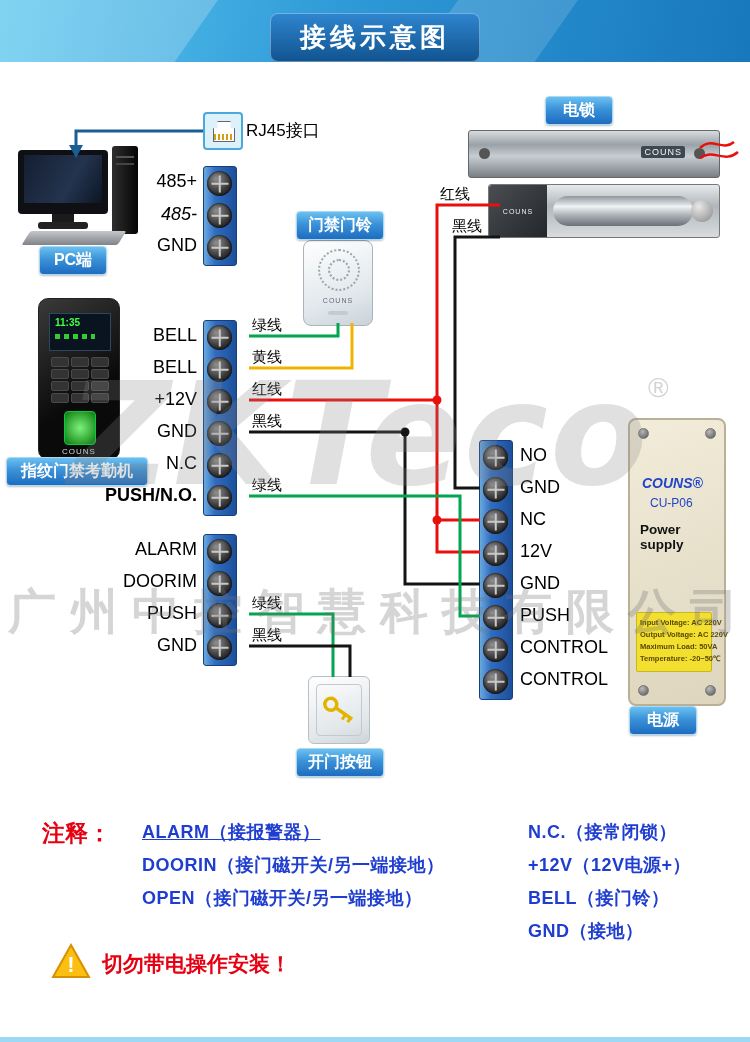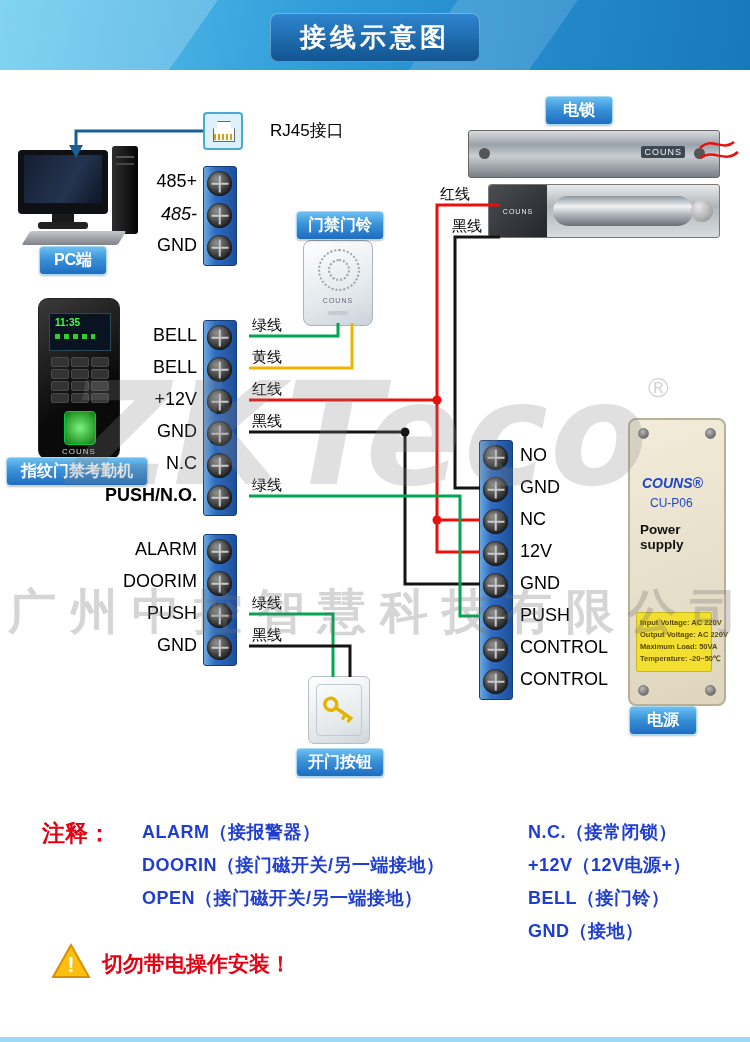--- a/index.html
+++ b/index.html
@@ -1,20 +1,20 @@
 <!DOCTYPE html>
 <html><head>
 <meta charset="utf-8">
 <style>
   html,body{margin:0;padding:0;background:#fff;}
   .stage{position:relative;width:750px;height:1042px;background:#fff;overflow:hidden;
          font-family:"Liberation Sans",sans-serif;}
 
   
-  .header{position:absolute;left:0;top:0;width:750px;height:70px;overflow:hidden;
+  .header{position:absolute;left:0;top:0;width:750px;height:62px;overflow:hidden;
           background:linear-gradient(100deg,#5fc8ee 0%,#2e9ad8 45%,#1878bc 100%);}
   .stripe{position:absolute;top:-30px;height:140px;background:rgba(255,255,255,.22);transform:skewX(-35deg);}
   .s1{left:-40px;width:230px;}
   .s2{left:430px;width:120px;background:rgba(255,255,255,.15);}
   .title-box{position:absolute;left:50%;top:13px;transform:translateX(-50%);
              background:linear-gradient(180deg,#2f86d0,#11538f);border-radius:8px;
              padding:7px 30px;color:#fff;font-size:26px;font-weight:bold;letter-spacing:4px;
              box-shadow:inset 0 0 0 1px rgba(255,255,255,.35);white-space:nowrap;}
 
   
@@ -152,21 +152,21 @@
   <div class="m-stand"></div>
   <div class="m-base"></div>
   <div class="tower"></div>
   <div class="keyboard"></div>
   <div class="tag" style="left:39px;top:246px;width:66px;height:27px;">PC端</div>
 
   <div class="rj45">
     <div class="plug"></div>
     <div class="pins"></div>
   </div>
-  <div class="plain-label" style="left:246px;top:119px;margin-left:24px;">RJ45接口</div>
+  <div class="plain-label" style="left:246px;top:119px;">RJ45接口</div>
 
   <div class="tstrip" style="left:203px;top:166px;height:98px;">
     <div class="screw" style="top:4px;"></div>
     <div class="screw" style="top:36px;"></div>
     <div class="screw" style="top:68px;"></div>
   </div>
   <div class="tlab-l" style="top:171px;">485+</div>
   <div class="tlab-l" style="top:204px;font-style:italic;">485-</div>
   <div class="tlab-l" style="top:235px;">GND</div>
 
@@ -312,21 +312,21 @@
     <polyline class="w" points="249,614 333,614 333,677" stroke="#00a650"></polyline>
     <polyline class="w" points="249,646 350,646 350,677" stroke="#141414"></polyline>
     <circle cx="437" cy="400" r="4.5" fill="#e8100c"></circle>
     <circle cx="437" cy="520" r="4.5" fill="#e8100c"></circle>
     <circle cx="405" cy="432" r="4.5" fill="#141414"></circle>
     <path d="M700,148 C712,136 722,152 734,142" fill="none" stroke-width="2.5" stroke="#e8100c"></path>
     <path d="M700,158 C714,148 724,164 738,152" fill="none" stroke-width="2.5" stroke="#e8100c"></path>
   </svg>
 
   <div class="note-heading">注释：</div>
-  <div class="note" style="left:142px;top:820px;">ALARM（接报警器）</div>
+  <div class="note" style="left:142px;top:820px;text-decoration:underline;">ALARM（接报警器）</div>
   <div class="note" style="left:142px;top:853px;">DOORIN（接门磁开关/另一端接地）</div>
   <div class="note" style="left:142px;top:886px;">OPEN（接门磁开关/另一端接地）</div>
   <div class="note" style="left:528px;top:820px;">N.C.（接常闭锁）</div>
   <div class="note" style="left:528px;top:853px;">+12V（12V电源+）</div>
   <div class="note" style="left:528px;top:886px;">BELL（接门铃）</div>
   <div class="note" style="left:528px;top:919px;">GND（接地）</div>
 
   <svg class="warn-tri" width="42" height="40">
     <polygon points="21,3 39,35 3,35" fill="#fbbf12" stroke="#d88f00" stroke-width="2"></polygon>
     <text x="21" y="30" text-anchor="middle" font-size="22" font-weight="bold" fill="#fff">!</text>

